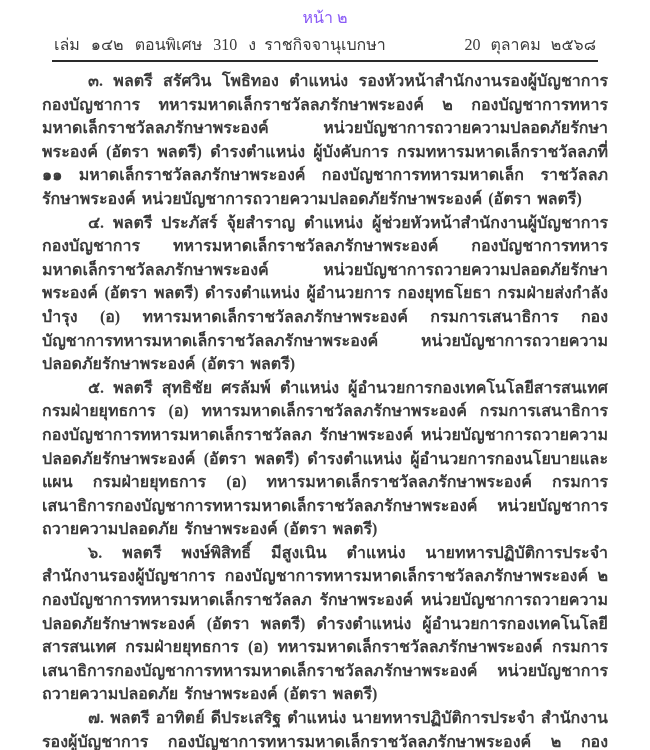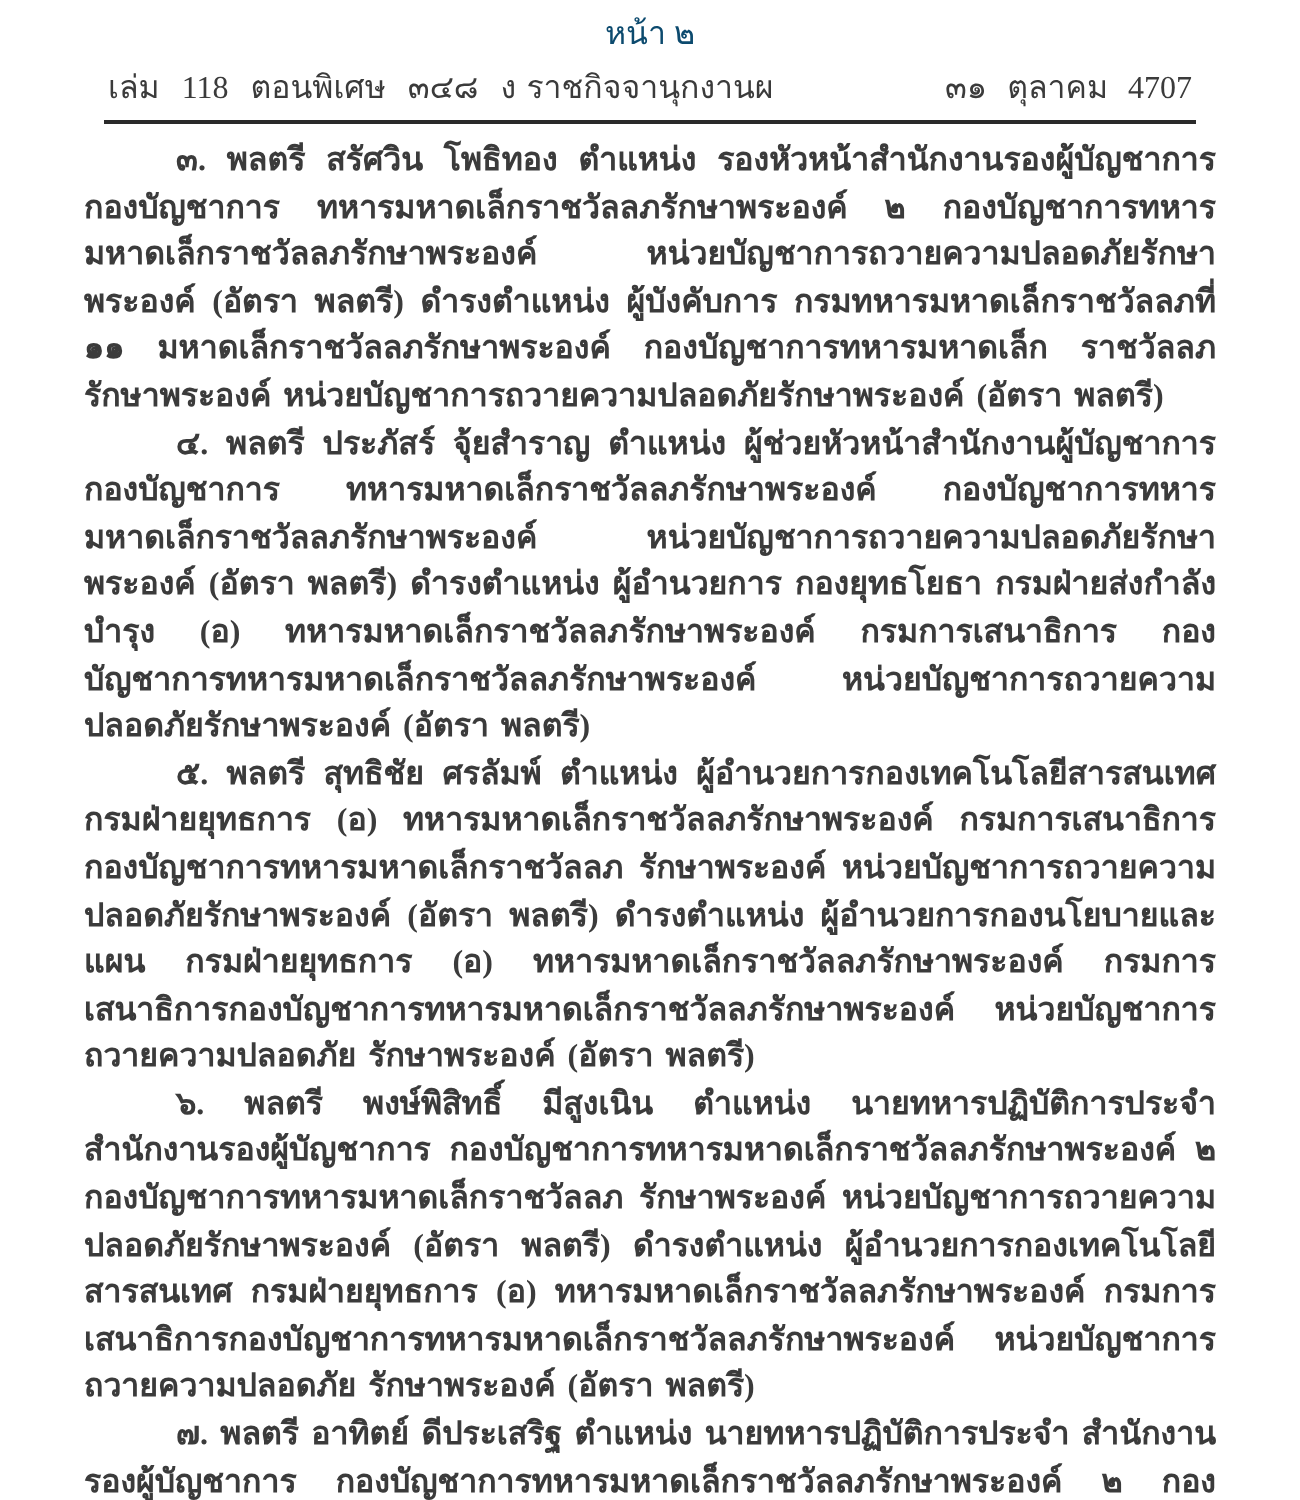--- a/index.html
+++ b/index.html
@@ -15,21 +15,21 @@
     background: #ffffff;
     overflow: hidden;
   }
   .gazette-header {
     padding-top: 7px;
   }
   .page-number {
     text-align: center;
     font-size: 16px;
     line-height: 22px;
-    color: #0c4a6e;
+    color: #8b5cf6;
   }
   .header-row {
     display: grid;
     grid-template-columns: 1fr auto 1fr;
     align-items: baseline;
     margin: 5px 54px 0 54px;
     font-size: 16px;
     line-height: 22px;
     color: #3b3b3b;
   }
@@ -69,23 +69,23 @@
 </style>
 </head>
 <body>
 
 <div class="page">
 
   <header class="gazette-header">
     <div class="page-number">หน้า ๒</div>
 
     <div class="header-row">
-      <span class="volume-info">เล่ม 118 ตอนพิเศษ ๓๔๘ ง</span>
-      <span class="gazette-name">ราชกิจจานุกงานผ</span>
-      <span class="issue-date">๓๑ ตุลาคม 4707</span>
+      <span class="volume-info">เล่ม ๑๔๒ ตอนพิเศษ 310 ง</span>
+      <span class="gazette-name">ราชกิจจานุเบกษา</span>
+      <span class="issue-date">20 ตุลาคม ๒๕๖๘</span>
     </div>
 
     <hr class="header-rule">
   </header>
 
   <main class="doc-body">
     <p class="para">๓. พลตรี สรัศวิน โพธิทอง ตำแหน่ง รองหัวหน้าสำนักงานรองผู้บัญชาการกองบัญชาการ ทหารมหาดเล็กราชวัลลภรักษาพระองค์ ๒ กองบัญชาการทหารมหาดเล็กราชวัลลภรักษาพระองค์ หน่วยบัญชาการถวายความปลอดภัยรักษาพระองค์ (อัตรา พลตรี) ดำรงตำแหน่ง ผู้บังคับการ กรมทหารมหาดเล็กราชวัลลภที่ ๑๑ มหาดเล็กราชวัลลภรักษาพระองค์ กองบัญชาการทหารมหาดเล็ก ราชวัลลภรักษาพระองค์ หน่วยบัญชาการถวายความปลอดภัยรักษาพระองค์ (อัตรา พลตรี)</p>
     <p class="para">๔. พลตรี ประภัสร์ จุ้ยสำราญ ตำแหน่ง ผู้ช่วยหัวหน้าสำนักงานผู้บัญชาการกองบัญชาการ ทหารมหาดเล็กราชวัลลภรักษาพระองค์ กองบัญชาการทหารมหาดเล็กราชวัลลภรักษาพระองค์ หน่วยบัญชาการถวายความปลอดภัยรักษาพระองค์ (อัตรา พลตรี) ดำรงตำแหน่ง ผู้อำนวยการ กองยุทธโยธา กรมฝ่ายส่งกำลังบำรุง (อ) ทหารมหาดเล็กราชวัลลภรักษาพระองค์ กรมการเสนาธิการ กองบัญชาการทหารมหาดเล็กราชวัลลภรักษาพระองค์ หน่วยบัญชาการถวายความปลอดภัยรักษาพระองค์ (อัตรา พลตรี)</p>
     <p class="para">๕. พลตรี สุทธิชัย ศรลัมพ์ ตำแหน่ง ผู้อำนวยการกองเทคโนโลยีสารสนเทศ กรมฝ่ายยุทธการ (อ) ทหารมหาดเล็กราชวัลลภรักษาพระองค์ กรมการเสนาธิการกองบัญชาการทหารมหาดเล็กราชวัลลภ รักษาพระองค์ หน่วยบัญชาการถวายความปลอดภัยรักษาพระองค์ (อัตรา พลตรี) ดำรงตำแหน่ง ผู้อำนวยการกองนโยบายและแผน กรมฝ่ายยุทธการ (อ) ทหารมหาดเล็กราชวัลลภรักษาพระองค์ กรมการเสนาธิการกองบัญชาการทหารมหาดเล็กราชวัลลภรักษาพระองค์ หน่วยบัญชาการถวายความปลอดภัย รักษาพระองค์ (อัตรา พลตรี)</p>
     <p class="para">๖. พลตรี พงษ์พิสิทธิ์ มีสูงเนิน ตำแหน่ง นายทหารปฏิบัติการประจำ สำนักงานรองผู้บัญชาการ กองบัญชาการทหารมหาดเล็กราชวัลลภรักษาพระองค์ ๒ กองบัญชาการทหารมหาดเล็กราชวัลลภ รักษาพระองค์ หน่วยบัญชาการถวายความปลอดภัยรักษาพระองค์ (อัตรา พลตรี) ดำรงตำแหน่ง ผู้อำนวยการกองเทคโนโลยีสารสนเทศ กรมฝ่ายยุทธการ (อ) ทหารมหาดเล็กราชวัลลภรักษาพระองค์ กรมการเสนาธิการกองบัญชาการทหารมหาดเล็กราชวัลลภรักษาพระองค์ หน่วยบัญชาการถวายความปลอดภัย รักษาพระองค์ (อัตรา พลตรี)</p>

